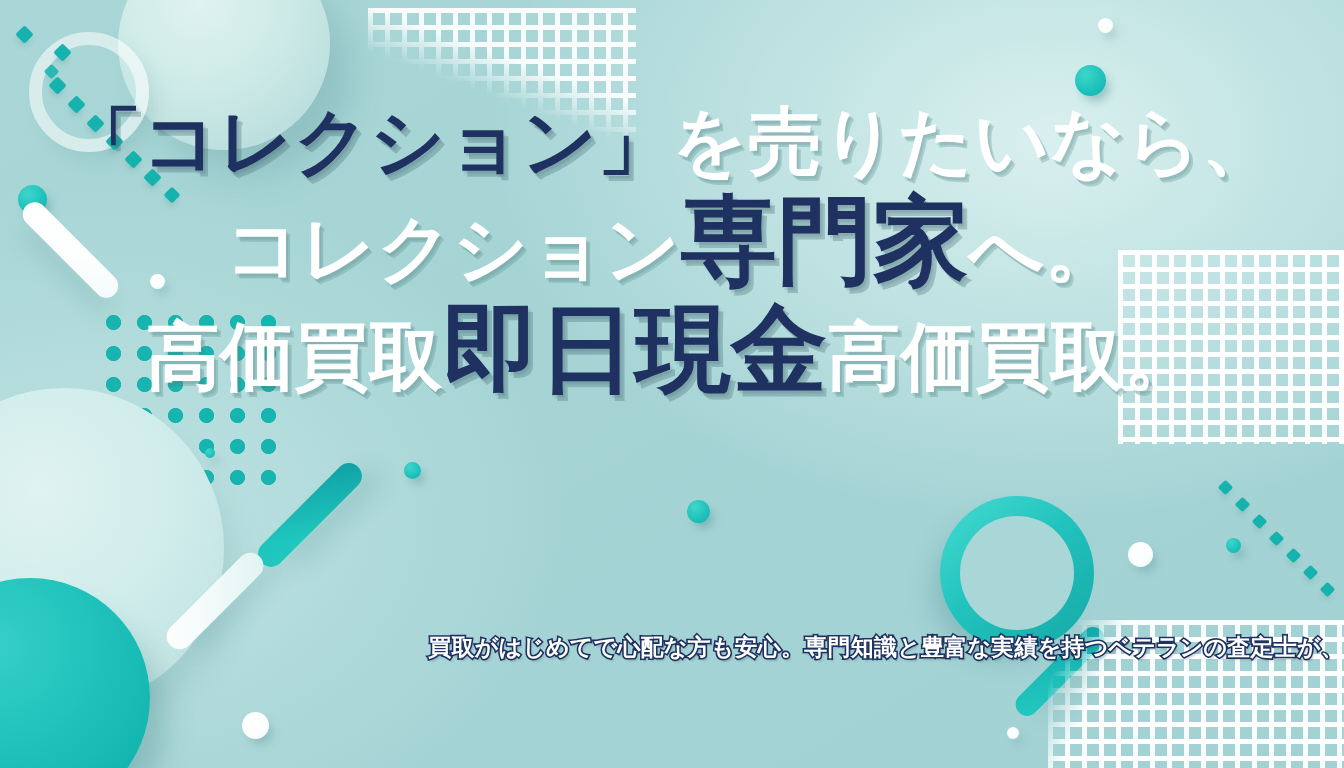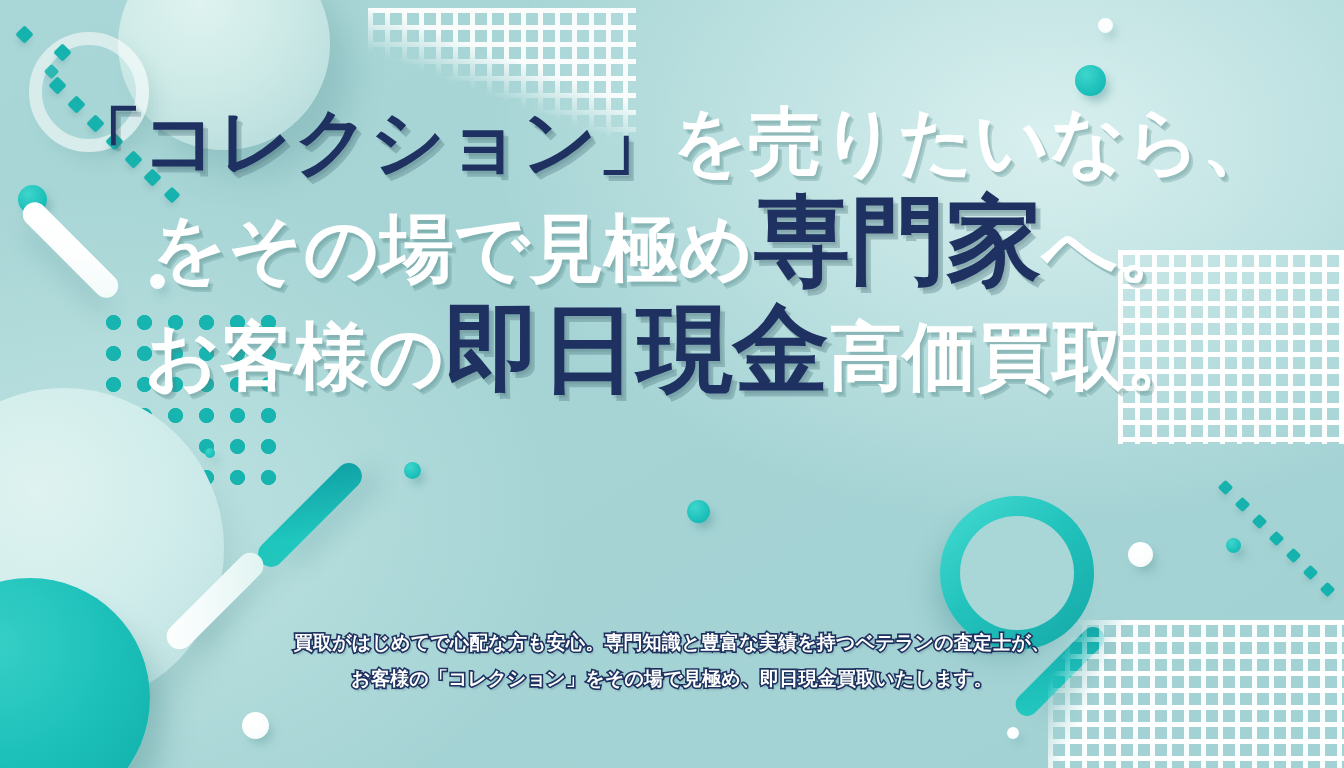--- a/index.html
+++ b/index.html
@@ -102,23 +102,23 @@
   }
   .sz-a{font-size:74px;}
   .sz-b{font-size:74px;}
   .sz-big{font-size:96px;letter-spacing:0;}
   .hl-l2{line-height:1.0;}
   .hl-l3{line-height:1.0;}
 
   
   .subtitle{
     position:absolute;left:0;right:0;top:626px;
-    text-align:center;z-index:40;
-    font-family:Liberation Mono, monospace;
-    font-weight:700;font-size:19px;line-height:1.92;
+    text-align:right;z-index:40;
+    font-family:Liberation Serif, serif;
+    font-weight:700;font-size:23px;line-height:1.92;
     color:#ffffff;letter-spacing:.01em;
     -webkit-text-stroke:3.2px #1e3160;
     paint-order:stroke fill;
     text-shadow:2px 3px 2px rgba(40,70,100,.22);
   }
   .sub-line{display:block;}
 </style>
 </head>
 <body>
 
@@ -219,25 +219,24 @@
     <div class="deco dot-white" style="left:1007px;top:727px;width:12px;height:12px;"></div>
 
     <div class="deco dot-teal" style="left:205px;top:448px;width:10px;height:10px;"></div>
   </div>
 
   <div class="headline">
     <span class="hl-line hl-l1">
       <span class="n sz-a">「コレクション」</span><span class="w sz-a">を売りたいなら、</span>
     </span>
     <span class="hl-line hl-l2">
-      <span class="w sz-b">をその場で見極め</span><span class="n sz-big">専門家</span><span class="w sz-b">へ。</span>
+      <span class="w sz-b">コレクション</span><span class="n sz-big">専門家</span><span class="w sz-b">へ。</span>
     </span>
     <span class="hl-line hl-l3">
-      <span class="w sz-b">お客様の</span><span class="n sz-big">即日現金</span><span class="w sz-b">高価買取。</span>
+      <span class="w sz-b">高価買取</span><span class="n sz-big">即日現金</span><span class="w sz-b">高価買取。</span>
     </span>
   </div>
 
   <div class="subtitle">
     <span class="sub-line">買取がはじめてで心配な方も安心。専門知識と豊富な実績を持つベテランの査定士が、</span>
-    <span class="sub-line">お客様の「コレクション」をその場で見極め、即日現金買取いたします。</span>
   </div>
 
 </div>
 
 </body></html>

